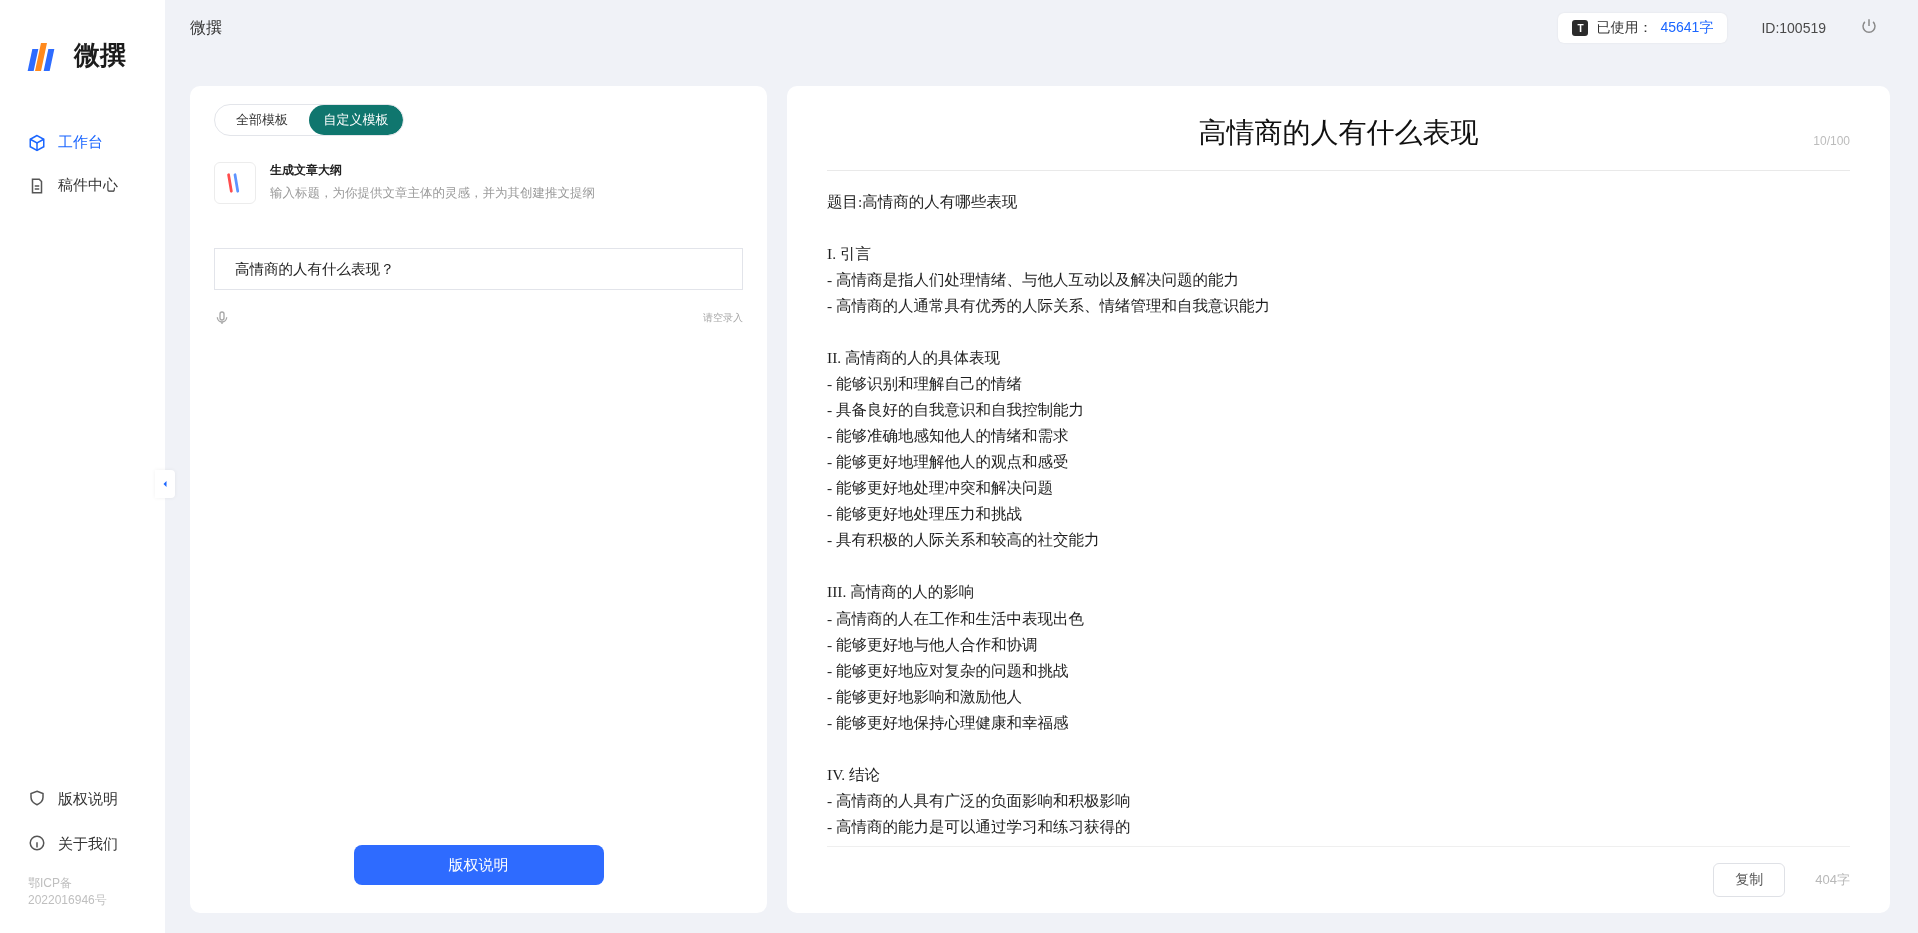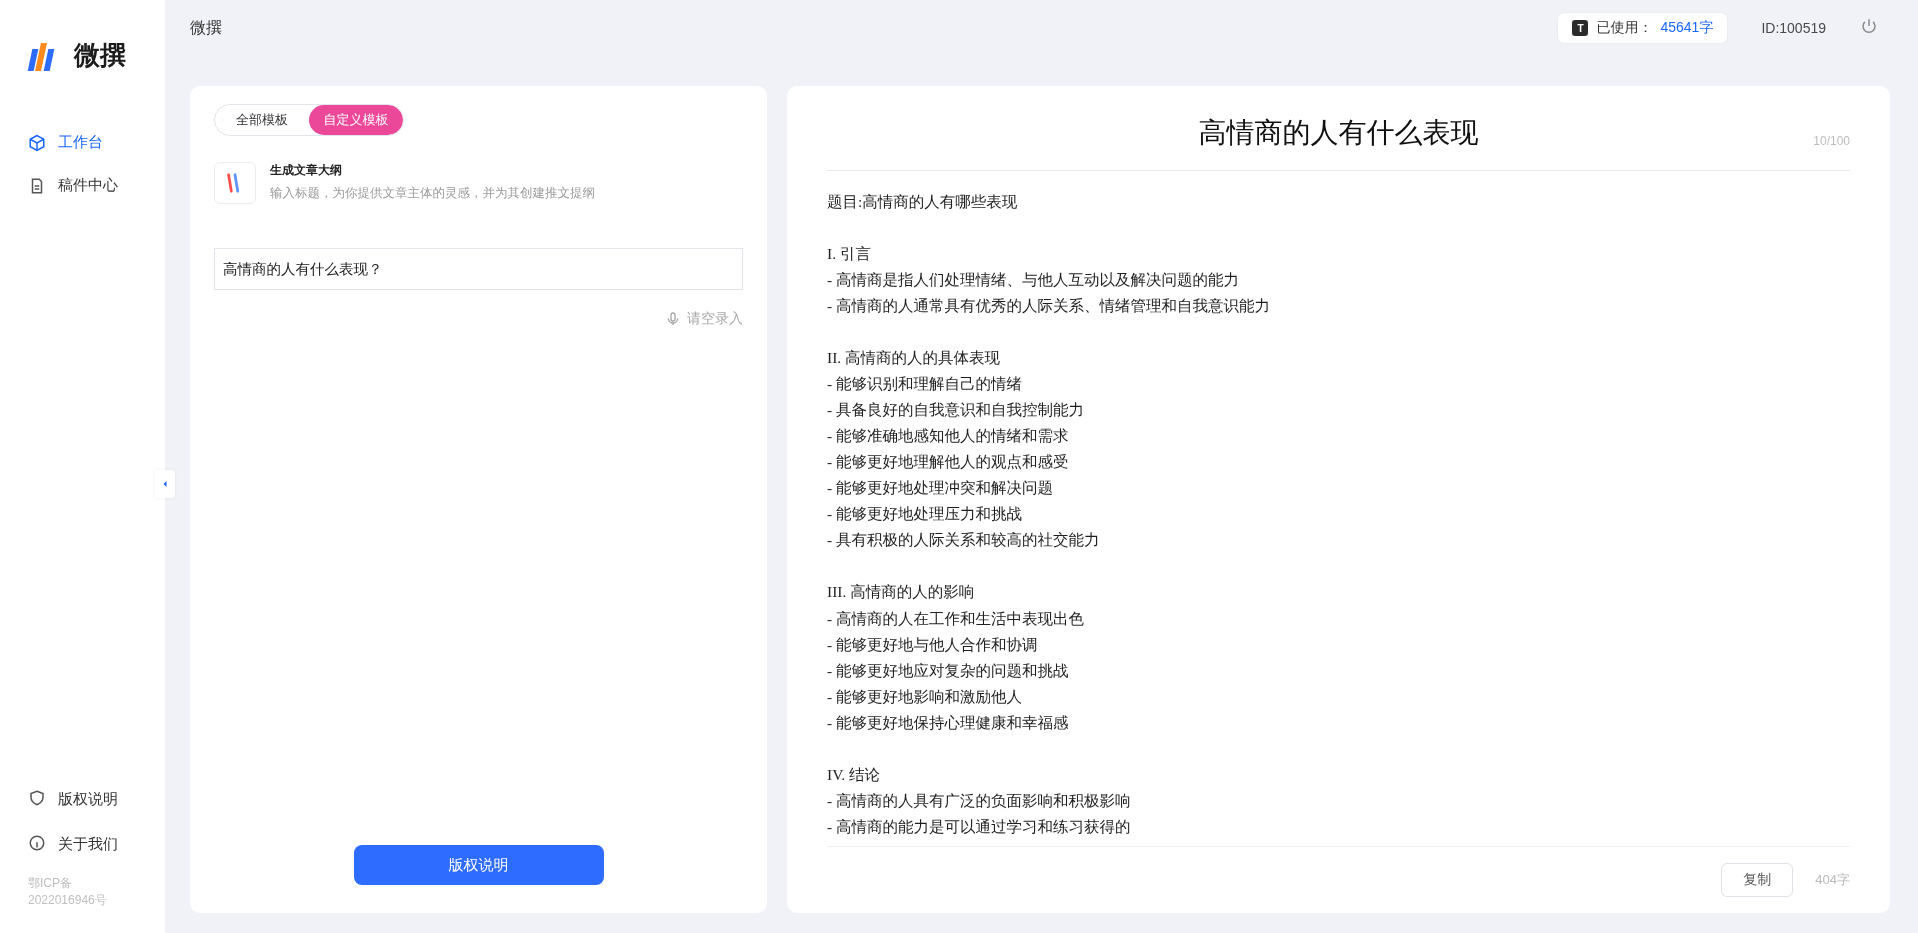--- a/index.html
+++ b/index.html
@@ -136,21 +136,21 @@
   height:32px;
   overflow:hidden;
   font-size:13px;
 }
 .tab-pill .tab {
   flex:1; display:flex; align-items:center; justify-content:center;
   cursor:pointer;
   color:#333;
 }
 .tab-pill .tab.active {
-  background:#ec4899;
+  background:#0f766e;
   color:#fff;
   border-radius:20px;
   justify-content:center;
 }
 
 .template-card {
   display:flex; gap:14px; align-items:flex-start;
   margin-top:26px;
 }
 .template-thumb {
@@ -167,30 +167,30 @@
 .field-block { margin-top:34px; }
 .field-head { display:flex; align-items:center; justify-content:space-between; font-size:14px;}
 .field-label { color:#555;}
 .field-count { color:#bcbcbc; font-size:13px;}
 .field-input {
   margin-top:10px;
   width:100%;
   height:42px;
   border:1px solid #e2e4ea;
   border-radius:0;
-  padding:0 8px;
+  padding:0 20px;
   font-size:14.5px;
   color:#222;
   outline:none;
 }
 .voice-row {
-  display:flex; align-items:center; justify-content:flex-end; gap:6px;
+  display:flex; align-items:center; justify-content:space-between; gap:6px;
   margin-top:20px;
   color:#a7a7a7;
-  font-size:14px;
+  font-size:10px;
   cursor:pointer;
 }
 .voice-row .mic { width:16px; height:16px; }
 
 .generate-btn {
   position:absolute;
   left:50%; transform:translateX(-50%);
   bottom:28px;
   width:250px; height:40px;
   background:#2e6bff;
@@ -216,21 +216,21 @@
 .result-body {
   margin-top:18px;
   font-size:15.5px;
   line-height:1.68;
   color:#1f1f1f;
   font-family: "Songti SC", SimSun, serif;
   white-space: pre-wrap;
   flex:1; overflow:auto;
 }
 .result-footer {
-  display:flex; align-items:center; justify-content:flex-end; gap:22px;
+  display:flex; align-items:center; justify-content:flex-end; gap:30px;
   padding-top:16px;
   border-top:1px solid #efefef;
   margin-top:10px;
 }
 .copy-btn {
   width:72px; height:34px;
   border:1px solid #dfe1e6;
   background:#fff;
   border-radius:6px;
   font-size:14px;

